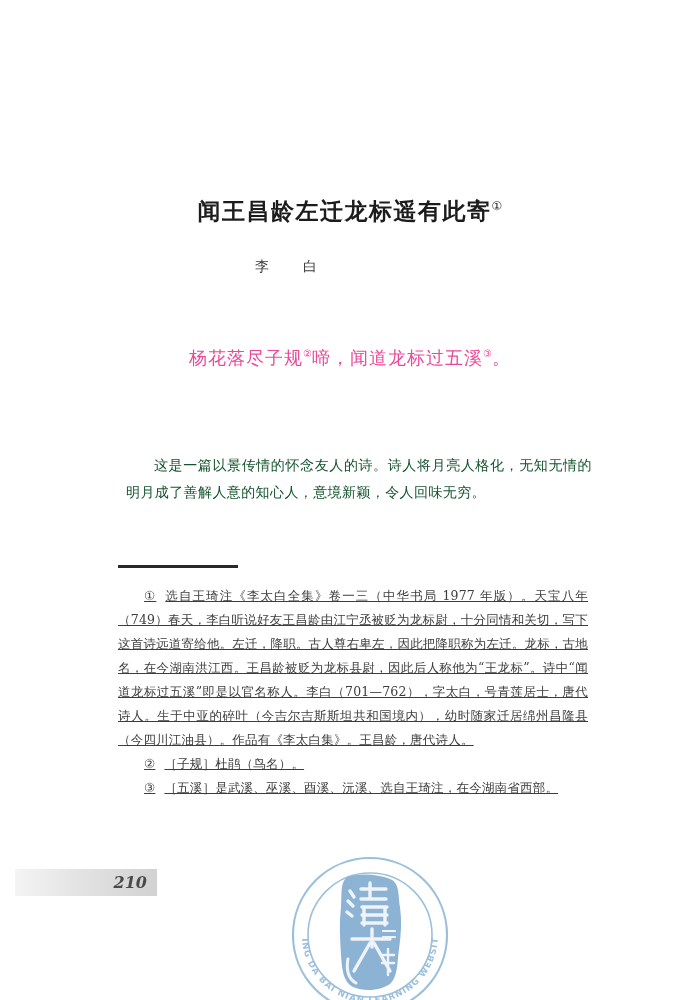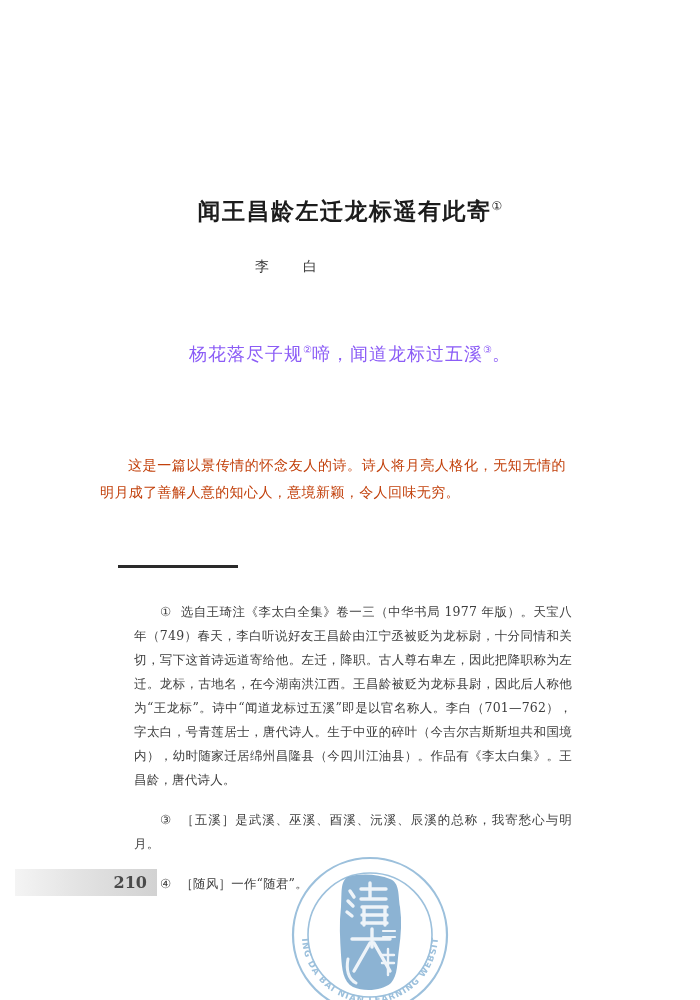--- a/index.html
+++ b/index.html
@@ -62,42 +62,42 @@
   
   .poem-body {
     position: absolute;
     left: 0;
     top: 336px;
     width: 700px;
     text-align: center;
   }
   .poem-line {
     font-size: 18px;
-    line-height: 28px;
+    line-height: 36px;
     letter-spacing: 1px;
-    color: #8b5cf6;
+    color: #ec4899;
     white-space: nowrap;
   }
   .poem-line .note-ref {
     font-size: 10px;
     vertical-align: super;
     letter-spacing: 0;
   }
 
   
   .commentary {
     position: absolute;
-    left: 100px;
+    left: 126px;
     top: 452px;
     width: 466px;
     font-size: 14px;
     line-height: 27px;
     text-indent: 28px;
     text-align: justify;
-    color: #c2410c;
+    color: #14532d;
     letter-spacing: 0.4px;
   }
 
   
   .footnote-rule {
     position: absolute;
     left: 118px;
     top: 565px;
     width: 120px;
     height: 3px;
@@ -111,39 +111,41 @@
     top: 584px;
     width: 470px;
     font-size: 12.5px;
     line-height: 24px;
     color: #3d3d3d;
     letter-spacing: 0.2px;
   }
   .footnote {
     text-align: justify;
     text-indent: 26px;
-    margin: 16px;
+    margin: 0;
+    text-decoration: underline;
   }
   .footnote .fn-marker {
     margin-right: 9px;
   }
 
   
   .page-number-bar {
     position: absolute;
     left: 15px;
     top: 869px;
     width: 142px;
     height: 27px;
     background: linear-gradient(to right, #f4f4f4 0%, #e3e3e3 45%, #d2d2d2 100%);
   }
   .page-number {
     position: absolute;
     right: 10px;
     top: 4px;
+    font-style: italic;
     font-weight: bold;
     font-size: 16px;
     color: #4a4a4a;
     font-family: "DejaVu Serif", "Liberation Serif", serif;
   }
 
   
   .watermark {
     position: absolute;
     left: 290px;
@@ -179,22 +181,22 @@
       <span>杨花落尽子规</span><span class="note-ref">②</span><span>啼，闻道龙标过五溪</span><span class="note-ref">③</span><span>。</span>
     </div>
   </div>
 
   <div class="commentary">这是一篇以景传情的怀念友人的诗。诗人将月亮人格化，无知无情的明月成了善解人意的知心人，意境新颖，令人回味无穷。</div>
 
   <div class="footnote-rule"></div>
 
   <div class="footnotes">
     <p class="footnote"><span class="fn-marker">①</span><span>选自王琦注《李太白全集》卷一三（中华书局 1977 年版）。天宝八年（749）春天，李白听说好友王昌龄由江宁丞被贬为龙标尉，十分同情和关切，写下这首诗远道寄给他。左迁，降职。古人尊右卑左，因此把降职称为左迁。龙标，古地名，在今湖南洪江西。王昌龄被贬为龙标县尉，因此后人称他为“王龙标”。诗中“闻道龙标过五溪”即是以官名称人。李白（701—762），字太白，号青莲居士，唐代诗人。生于中亚的碎叶（今吉尔吉斯斯坦共和国境内），幼时随家迁居绵州昌隆县（今四川江油县）。作品有《李太白集》。王昌龄，唐代诗人。</span></p>
-    <p class="footnote"><span class="fn-marker">③</span><span>［五溪］是武溪、巫溪、酉溪、沅溪、辰溪的总称，我寄愁心与明月。</span></p>
-    <p class="footnote"><span class="fn-marker">④</span><span>［随风］一作“随君”。</span></p>
+    <p class="footnote"><span class="fn-marker">②</span><span>［子规］杜鹃（鸟名）。</span></p>
+    <p class="footnote"><span class="fn-marker">③</span><span>［五溪］是武溪、巫溪、酉溪、沅溪、选自王琦注，在今湖南省西部。</span></p>
   </div>
 
   <div class="wm-arc-top">
     <svg width="236" height="70" viewBox="0 0 236 70">
       <defs>
         <path id="arcTopPath" d="M 16,66 A 102,102 0 0 1 220,66" fill="none"></path>
       </defs>
       <text font-family="DejaVu Sans, sans-serif" font-size="17" fill="#9cc0dc" letter-spacing="4">
         <textPath href="#arcTopPath" startOffset="50%" text-anchor="middle" id="wm-arc-top-textpath">清大百年学习网</textPath>
       </text>

